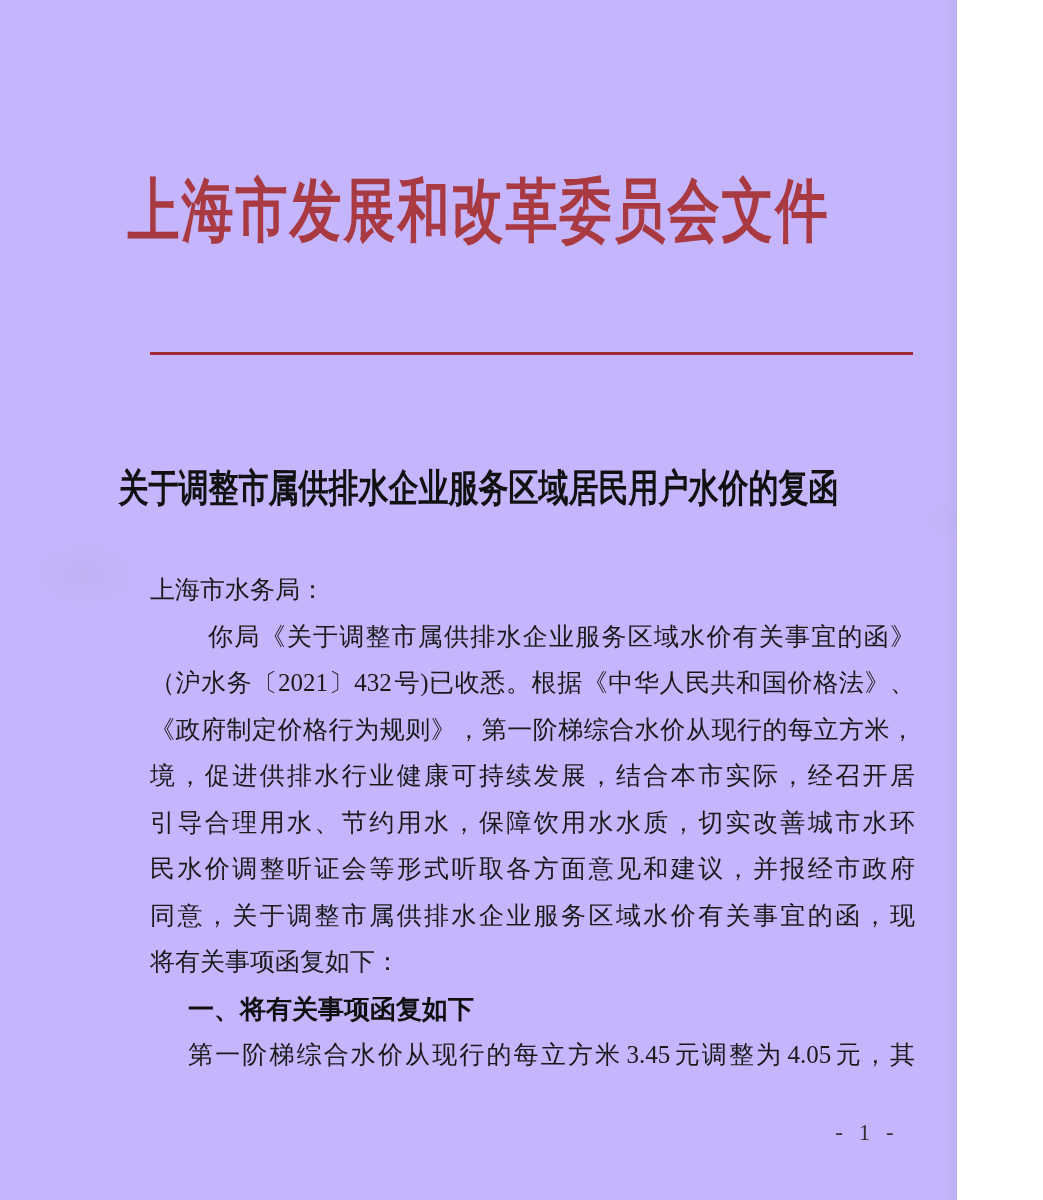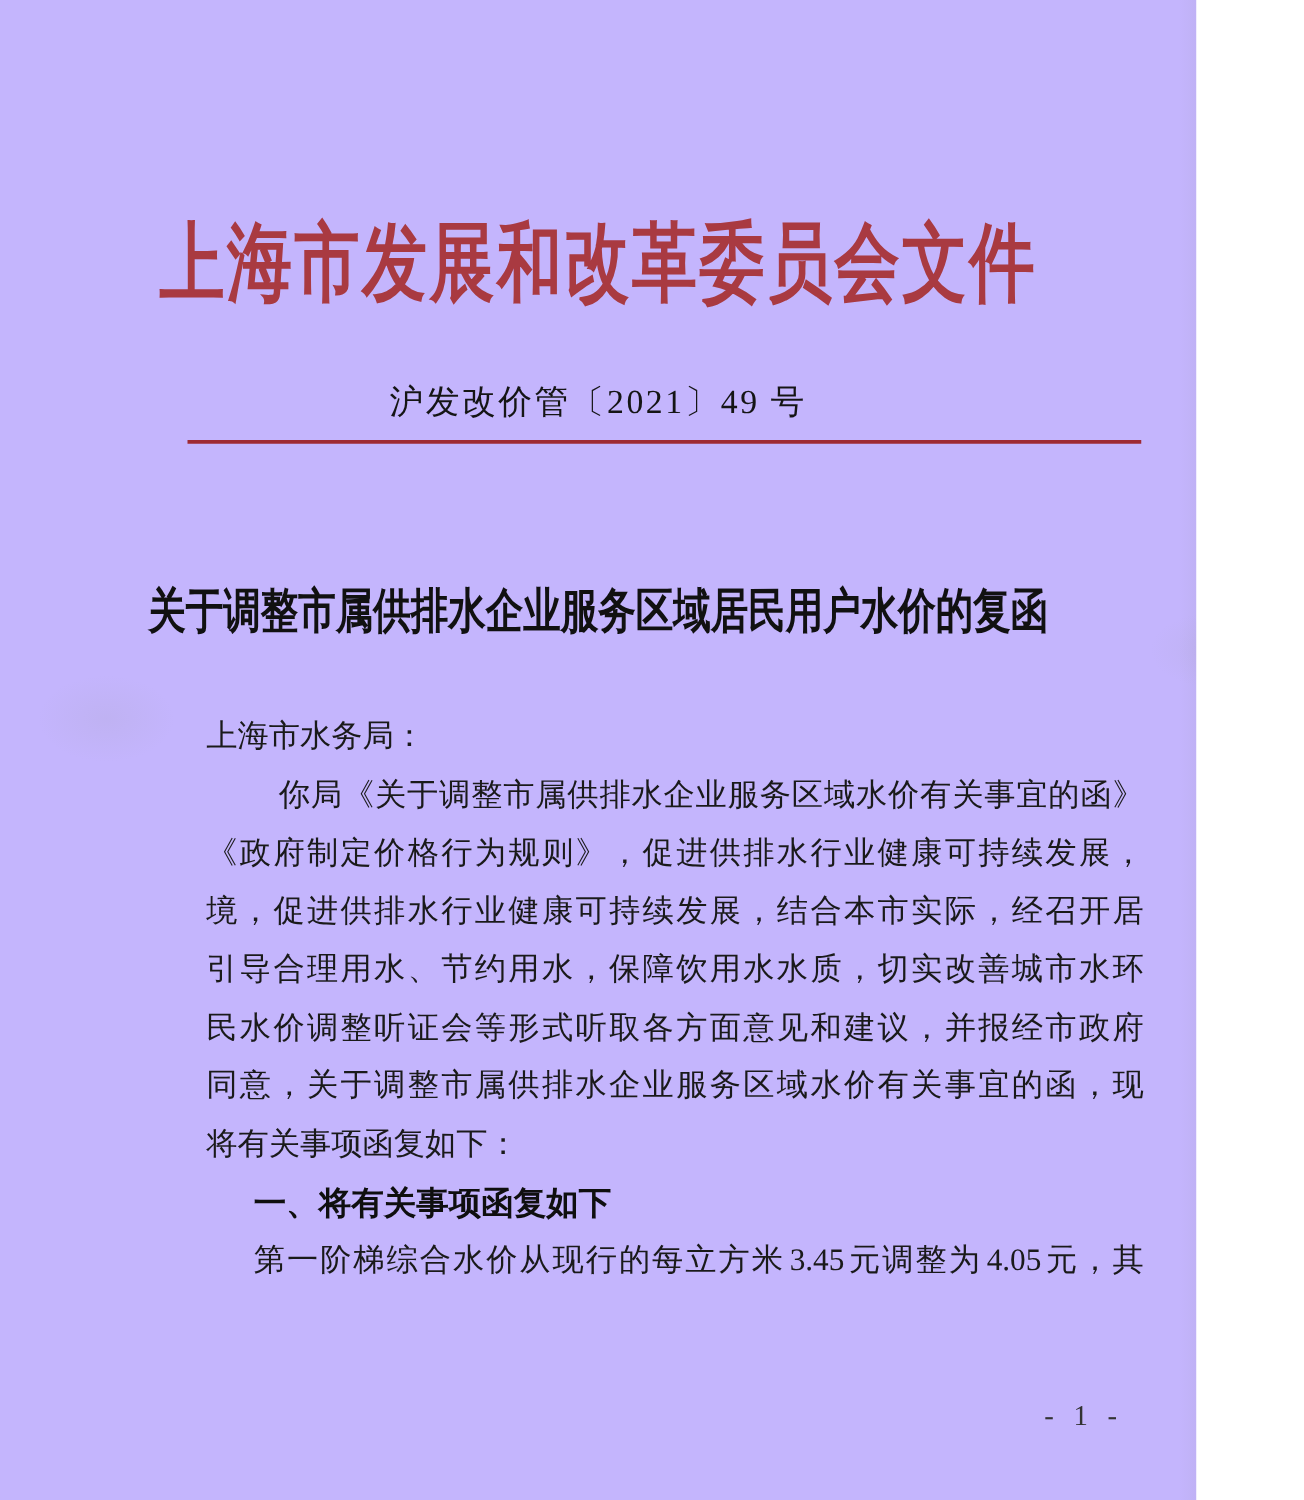--- a/index.html
+++ b/index.html
@@ -91,21 +91,21 @@
   .body-text {
     position: absolute;
     top: 567px;
     left: 150px;
     width: 765px;
     font-size: 25px;
     line-height: 46.5px;
     word-spacing: -4px;
     color: #1a1a1a;
   }
-  .line { min-height: 46.5px; margin-left: 15px; }
+  .line { min-height: 46.5px; }
   .line.just {
     text-align: justify;
     text-align-last: justify;
   }
   .line.indent-lg { text-indent: 58px; }
   .line.indent-sm { text-indent: 38px; }
   .line.sec-heading {
     font-family: "Liberation Sans", "DejaVu Sans", sans-serif;
     font-weight: 700;
     font-size: 26px;
@@ -128,30 +128,30 @@
 </head>
 <body>
 
 <div class="page">
 
   <div class="smudge s1"></div>
   <div class="smudge s2"></div>
 
   <div class="org-title">上海市发展和改革委员会文件</div>
 
-  <div class="doc-number">沪发改价管〔2021〕49 号</div>
 
   <div class="red-rule"></div>
 
   <div class="letter-title">关于调整市属供排水企业服务区域居民用户水价的复函</div>
 
   <div class="body-text">
     <div class="line">上海市水务局：</div>
     <div class="line just indent-lg">你局《关于调整市属供排水企业服务区域水价有关事宜的函》</div>
-    <div class="line just">《政府制定价格行为规则》，促进供排水行业健康可持续发展，</div>
+    <div class="line just">（沪水务〔2021〕432 号)已收悉。根据《中华人民共和国价格法》、</div>
+    <div class="line just">《政府制定价格行为规则》，第一阶梯综合水价从现行的每立方米，</div>
     <div class="line just">境，促进供排水行业健康可持续发展，结合本市实际，经召开居</div>
     <div class="line just">引导合理用水、节约用水，保障饮用水水质，切实改善城市水环</div>
     <div class="line just">民水价调整听证会等形式听取各方面意见和建议，并报经市政府</div>
     <div class="line just">同意，关于调整市属供排水企业服务区域水价有关事宜的函，现</div>
     <div class="line">将有关事项函复如下：</div>
     <div class="line sec-heading indent-sm">一、将有关事项函复如下</div>
     <div class="line just indent-sm">第一阶梯综合水价从现行的每立方米 3.45 元调整为 4.05 元，其</div>
   </div>
 
   <div class="page-num">- 1 -</div>

